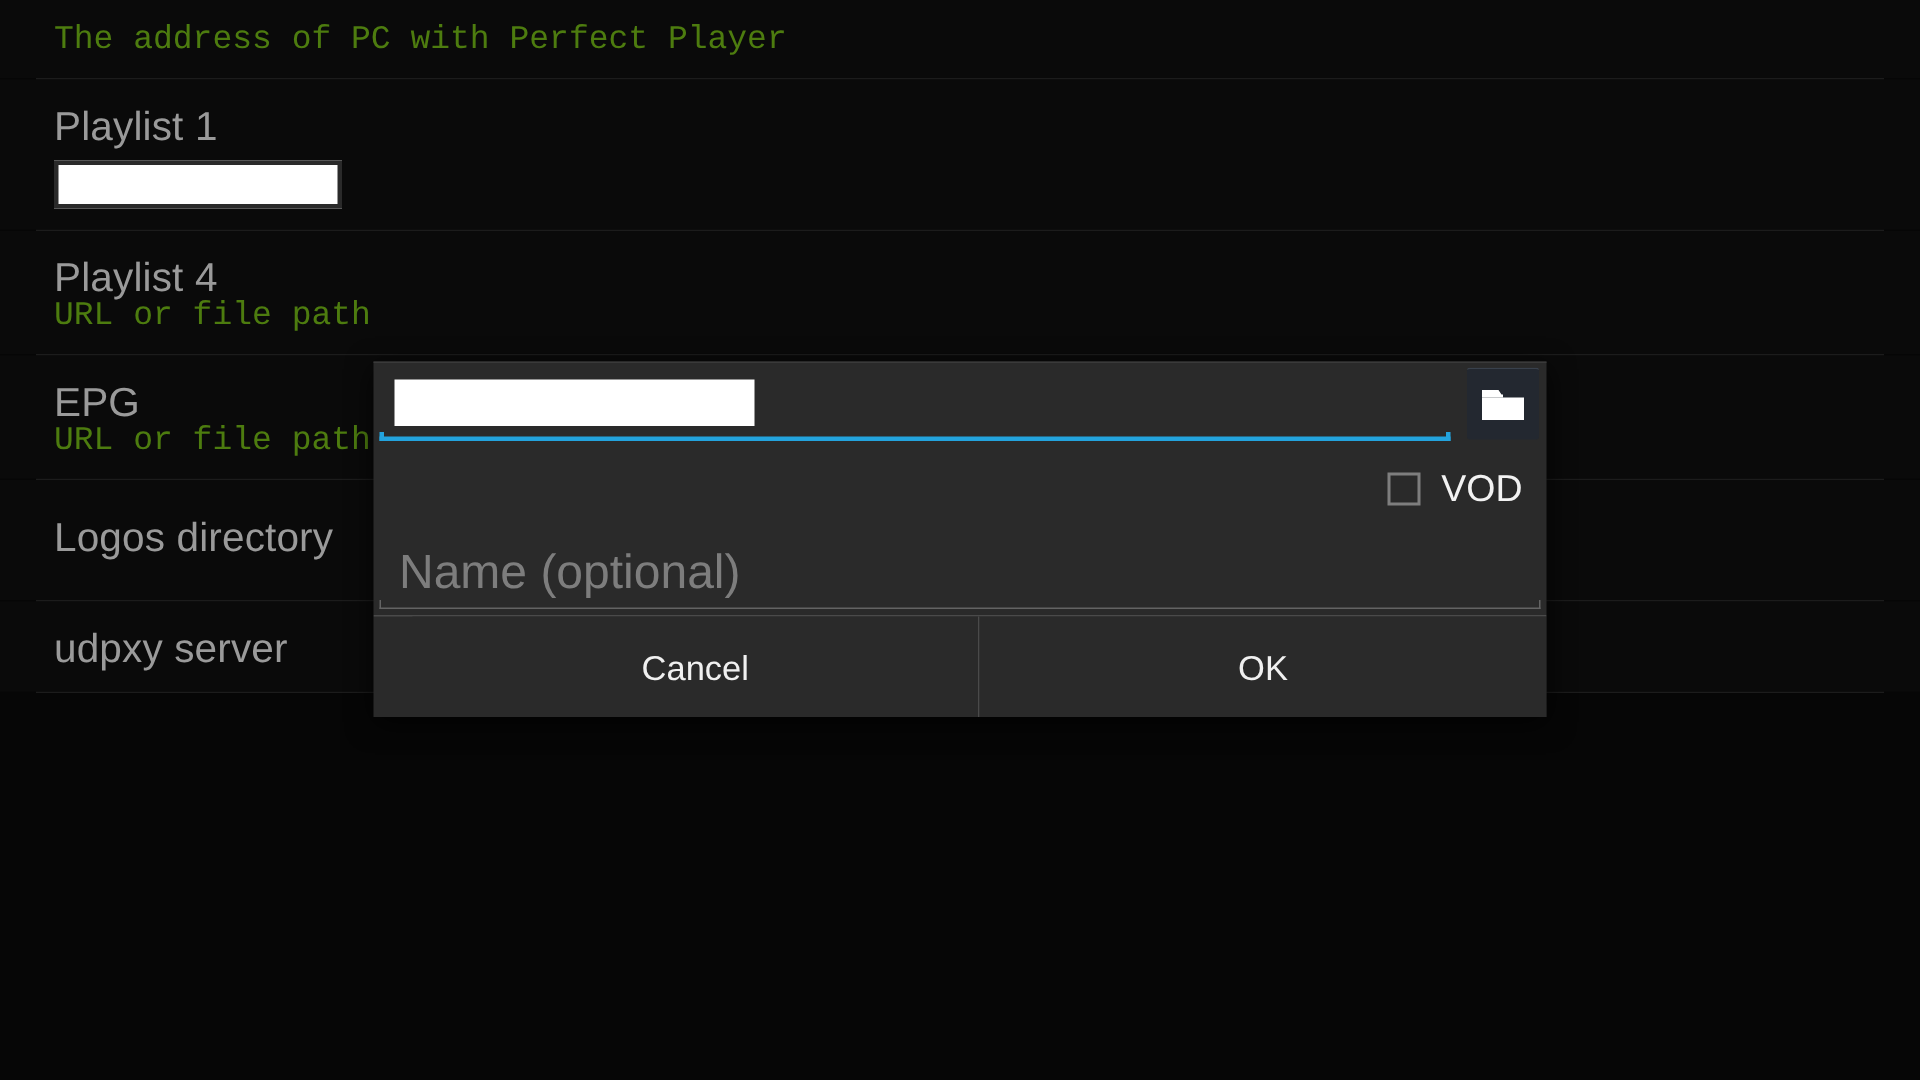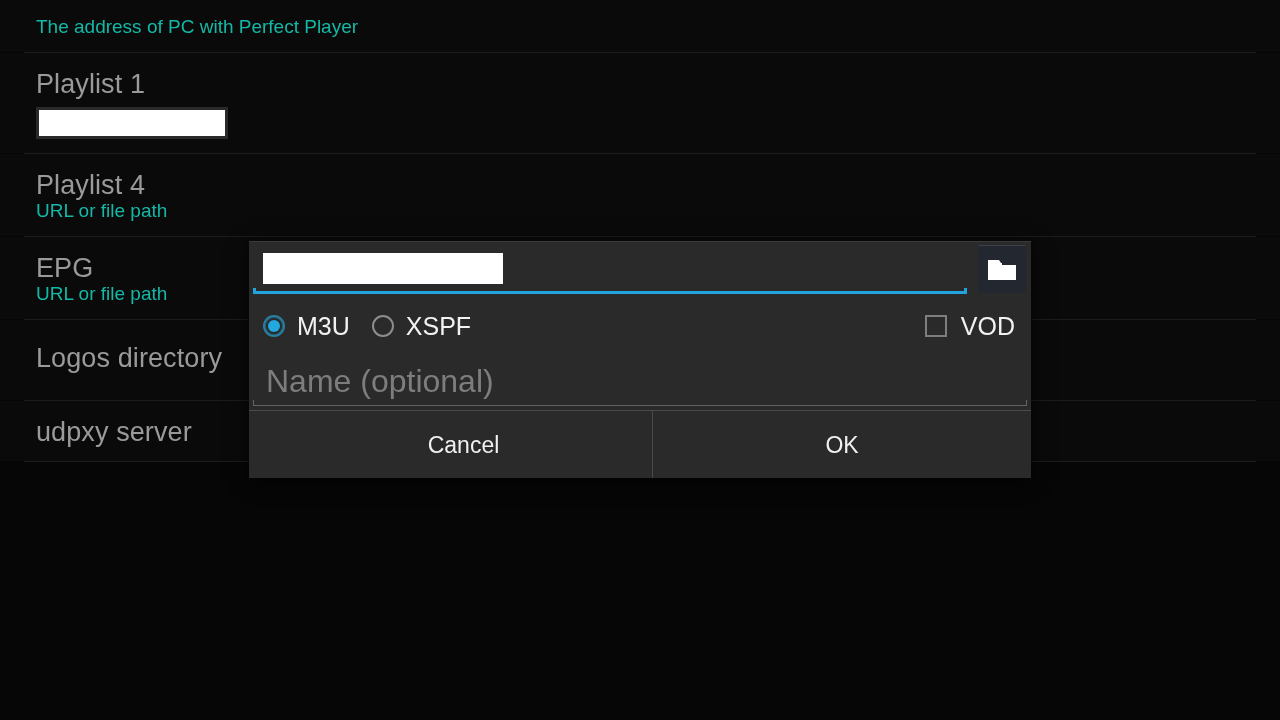--- a/index.html
+++ b/index.html
@@ -36,25 +36,26 @@
   }
   .pref-title {
     color: #9a9a9a;
     font-size: 27px;
     line-height: 30px;
     padding-left: 12px;
     font-weight: 400;
     letter-spacing: 0.1px;
   }
   .pref-summary {
-    color: #14b8a6;
-    font-size: 19px;
+    color: #4d7c0f;
+    font-size: 22px;
     line-height: 22px;
     padding-left: 12px;
     font-weight: 400;
+    font-family: Liberation Mono, monospace;
   }
   .redact-box {
     margin-left: 12px;
     margin-top: 8px;
     width: 192px;
     height: 32px;
     background: #ffffff;
     border: 3px solid #2a2a2a;
   }
 
@@ -301,30 +302,20 @@
         <div class="url-underline"></div>
         <div class="folder-btn">
           <svg class="folder-icon" viewBox="0 0 30 24">
             <path d="M1 2 h11 l2 3 h1 v2 H1 Z" fill="#ffffff"></path>
             <rect x="1" y="7" width="28" height="15" fill="#ffffff"></rect>
           </svg>
         </div>
       </div>
 
       <div class="opt-row">
-        <div class="radio-grp">
-          <div class="radio-item checked">
-            <span class="radio-mark"></span>
-            <span class="opt-label">M3U</span>
-          </div>
-          <div class="radio-item">
-            <span class="radio-mark"></span>
-            <span class="opt-label">XSPF</span>
-          </div>
-        </div>
         <div class="spacer"></div>
         <div class="check-item">
           <span class="check-mark"></span>
           <span class="opt-label">VOD</span>
         </div>
       </div>
 
       <div class="name-row">
         <input class="name-input" type="text" placeholder="Name (optional)" style="">
         <div class="name-underline"></div>

